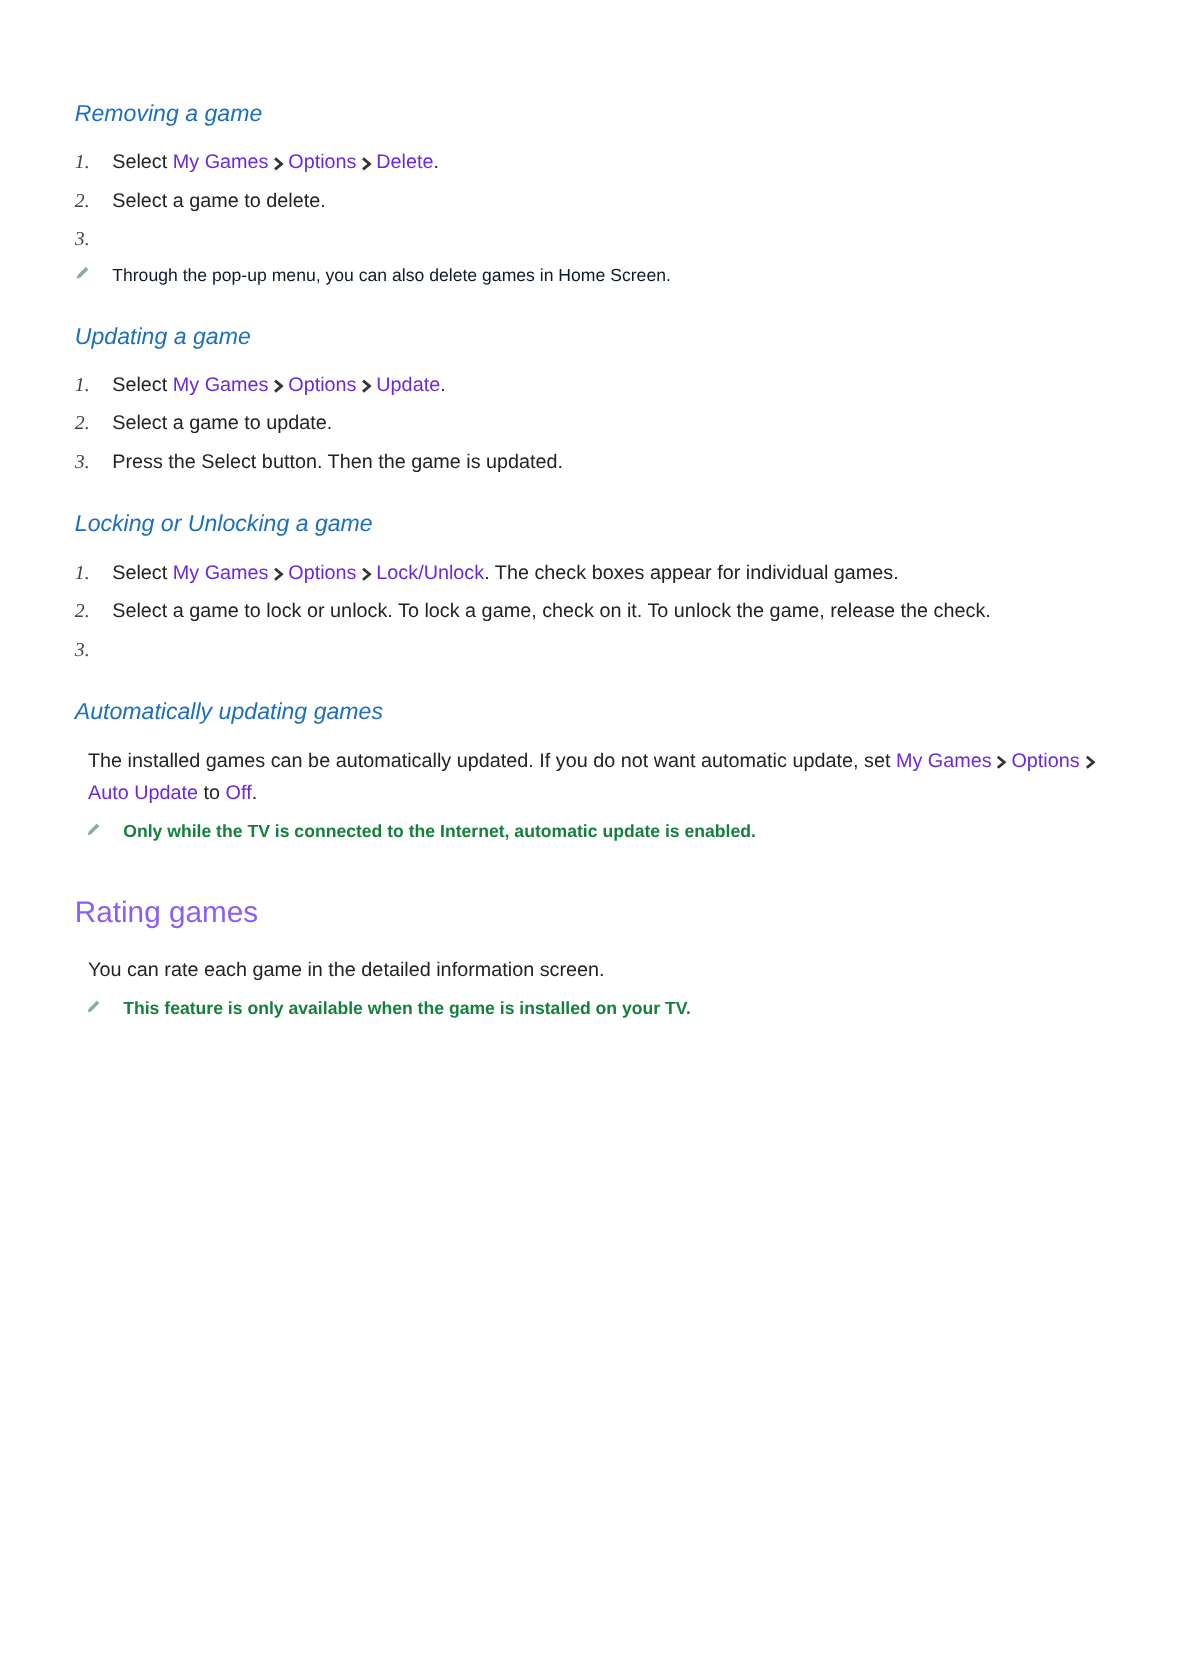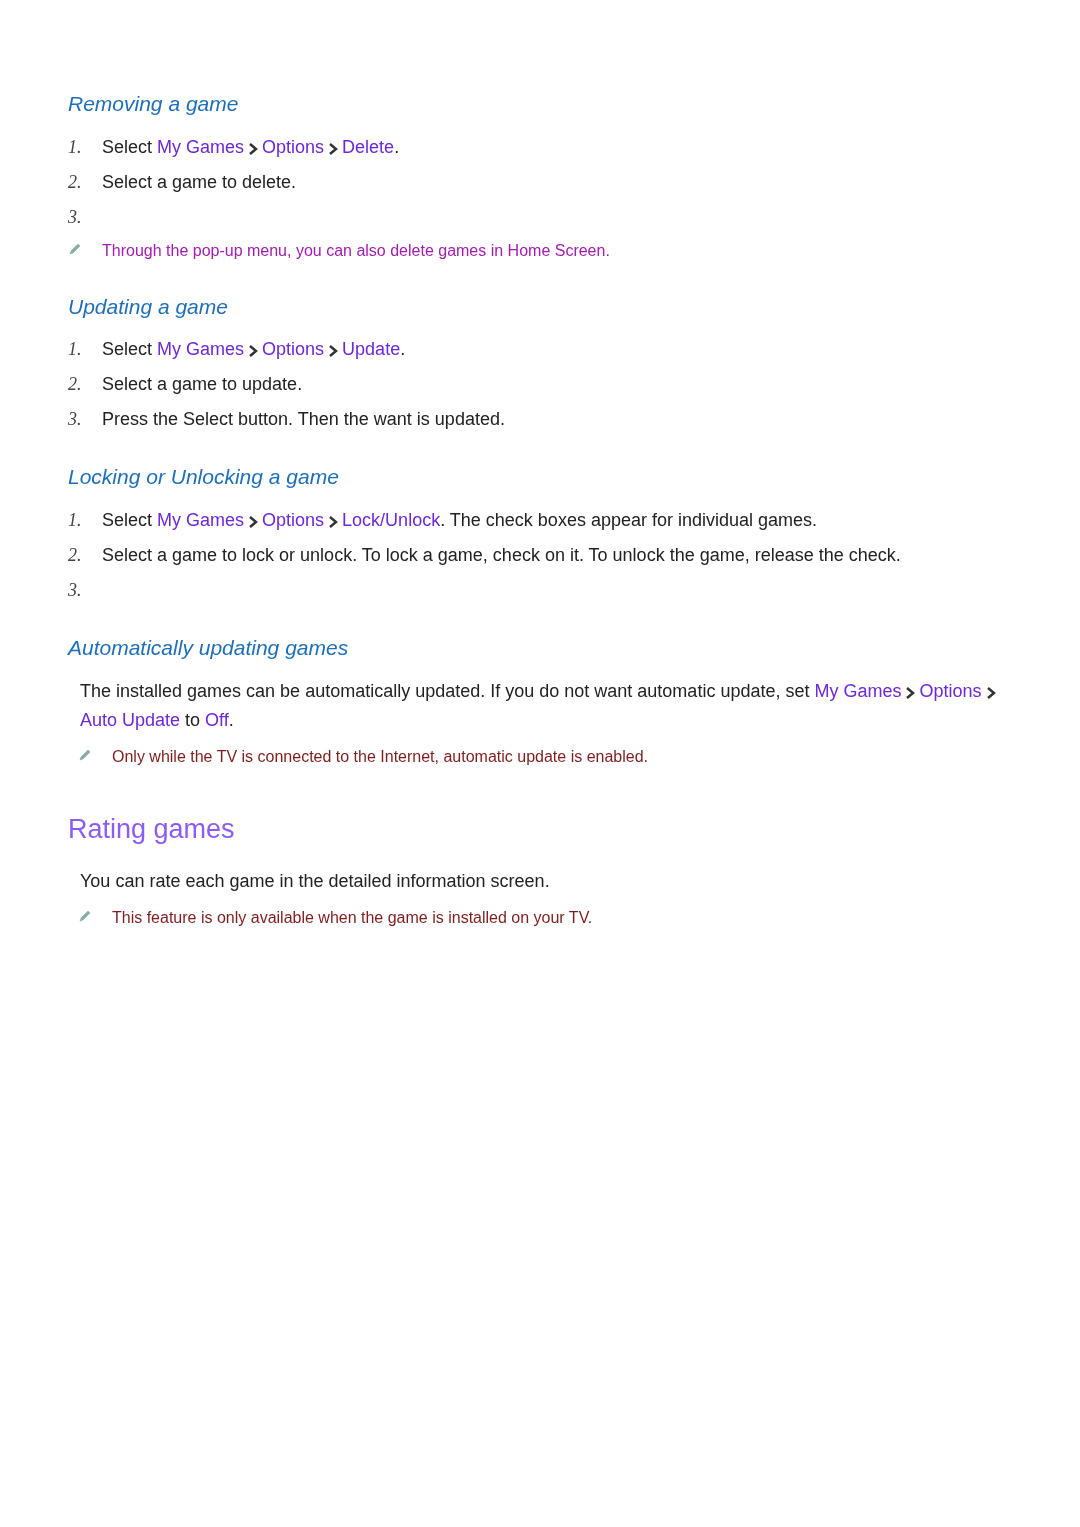--- a/index.html
+++ b/index.html
@@ -52,29 +52,30 @@
     margin: 8px 12px;
     line-height: 1.6;
   }
   .link {
     color: #6d28d9;
   }
   .note {
     display: flex;
     align-items: baseline;
     margin: 8px 0 16px 0;
-    color: #a21caf;
+    color: #0f172a;
     font-size: 16px;
   }
   .note-full {
     display: flex;
     align-items: baseline;
     margin: 10px 0 16px 10px;
-    color: #7f1d1d;
+    color: #15803d;
     font-size: 16px;
+    font-weight: bold;
   }
   .note-icon {
     width: 34px;
     flex-shrink: 0;
     display: inline-flex;
     align-items: center;
   }
   .note-icon svg {
     width: 14px;
     height: 14px;
@@ -146,21 +147,21 @@
           </svg>
         </span><span class="link inline">Update</span><span class="inline">.</span>
     </span>
   </div>
   <div class="li">
     <span class="marker">2.</span>
     <span class="body-text">Select a game to update.</span>
   </div>
   <div class="li">
     <span class="marker">3.</span>
-    <span class="body-text">Press the Select button. Then the want is updated.</span>
+    <span class="body-text">Press the Select button. Then the game is updated.</span>
   </div>
 </div>
 
 <div class="h3">Locking or Unlocking a game</div>
 <div class="ol">
   <div class="li">
     <span class="marker">1.</span>
     <span class="body-text">
       <span class="inline">Select </span><span class="link inline">My Games</span><span class="chev">
           <svg viewBox="0 0 10 14">

